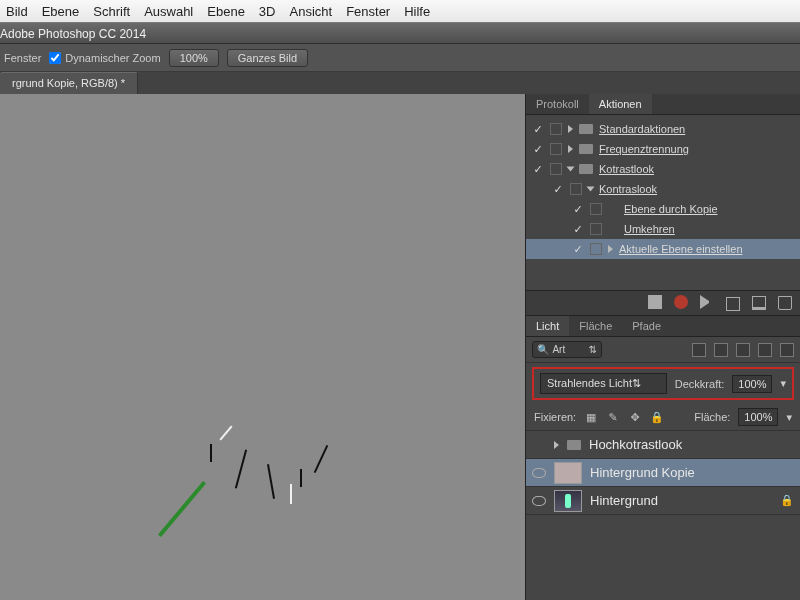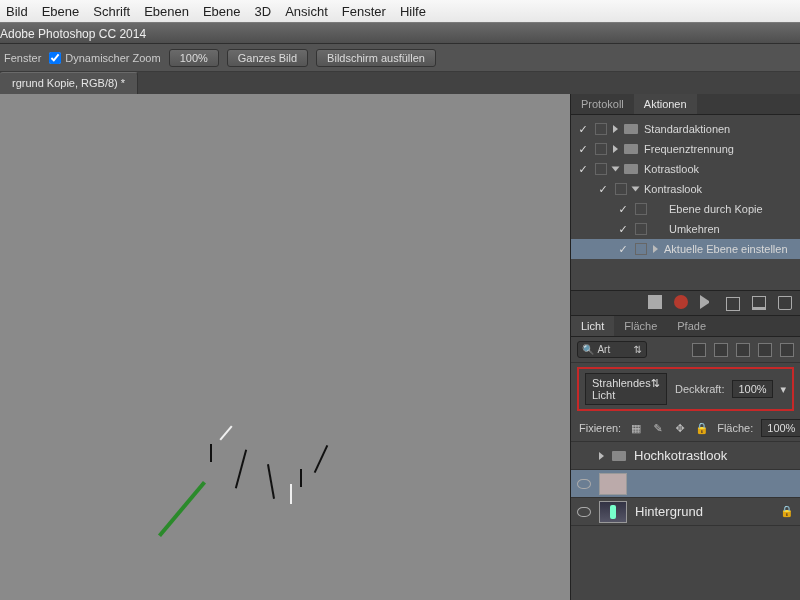--- a/index.html
+++ b/index.html
@@ -30,35 +30,35 @@
 .scribble { position:absolute; width:2px; height:18px; background:#111; }
 .scribble.s1{left:10px;top:60px;height:70px;transform:rotate(40deg);background:#2b8a2b;width:4px;}
 .scribble.s2{left:40px;top:30px}
 .scribble.s3{left:70px;top:35px;height:40px;transform:rotate(15deg)}
 .scribble.s4{left:100px;top:50px;height:35px;transform:rotate(-10deg)}
 .scribble.s5{left:130px;top:55px}
 .scribble.s6{left:150px;top:30px;height:30px;transform:rotate(25deg)}
 .scribble.w{background:#f0f0f0}
 
 
-.panels { width: 230px; background: #454545; display:flex; flex-direction:column; border-left:1px solid #222;}
+.panels { width: 275px; background: #454545; display:flex; flex-direction:column; border-left:1px solid #222;}
 .panel-tabs { display:flex; background:#3a3a3a; border-bottom:1px solid #222; }
 .panel-tab { padding: 4px 10px; font-size: 11px; color: #aaa; }
 .panel-tab.active { background:#454545; color:#e6e6e6; }
 
 
 .actions-panel { background:#454545; padding:4px 0; min-height:175px; }
 .act-row { display:flex; align-items:center; height:20px; padding:0 6px; gap:6px; }
 .act-row.sel { background:#6b7e93; }
 .tick { width:12px; text-align:center; color:#ddd; }
 .box { width:12px;height:12px;border:1px solid #666; }
 .tri { width:0;height:0;border-top:4px solid transparent;border-bottom:4px solid transparent;border-left:5px solid #bbb; }
 .tri.open{ transform:rotate(90deg);}
 .folder-icon{ width:14px;height:10px;background:#888;border-radius:1px;position:relative;}
-.act-label{ color:#d8d8d8; font-size:11px;}
+.act-label{ color:#d8d8d8; font-size:11px;text-decoration:underline;}
 .depth1{padding-left:26px}
 .depth2{padding-left:46px}
 
 
 .act-btns{ display:flex; justify-content:flex-end; gap:12px; padding:4px 8px; background:#3c3c3c; border-top:1px solid #222;border-bottom:1px solid #222;}
 .act-btns span{width:14px;height:14px;display:inline-block;}
 .stop-icon{background:#aaa}
 .rec-icon{border-radius:50%;background:#b43a2e}
 .play-icon{width:0;height:0;border-top:6px solid transparent;border-bottom:6px solid transparent;border-left:9px solid #aaa}
 .newfolder-icon{border:1px solid #aaa;height:10px;width:14px;margin-top:2px}
@@ -87,41 +87,40 @@
 .layer-name{flex:1;color:#e6e6e6;font-size:13px}
 .lock-icon{color:#aaa;font-size:11px}
 </style>
 </head>
 <body>
 
 <div class="mac-menu">
   <span>Bild</span>
   <span>Ebene</span>
   <span>Schrift</span>
-  <span>Ebenen</span>
+  <span>Auswahl</span>
   <span>Ebene</span>
   <span>3D</span>
   <span>Ansicht</span>
   <span>Fenster</span>
   <span>Hilfe</span>
 </div>
 
 <div class="app-title">Adobe Photoshop CC 2014</div>
 
 <div class="options-bar">
   <label class="chk">
     <span>Fenster</span>
   </label>
   <label class="chk">
     <input type="checkbox" checked="" style="">
     <span>Dynamischer Zoom</span>
   </label>
   <button class="btn">100%</button>
   <button class="btn">Ganzes Bild</button>
-  <button class="btn">Bildschirm ausfüllen</button>
 </div>
 
 <div class="doc-tab-row">
   <div class="doc-tab">rgrund Kopie, RGB/8) *</div>
 </div>
 
 <div class="content">
 
   <div class="canvas-wrap">
     <div class="canvas-img">
@@ -248,20 +247,21 @@
 
     <div class="layer-row">
       <span style="width:14px"></span>
       <span class="tri"></span>
       <span class="folder-icon"></span>
       <span class="layer-name">Hochkotrastlook</span>
     </div>
     <div class="layer-row sel">
       <span class="eye"></span>
       <span class="thumb kopie"></span>
+      <span class="layer-name">Hintergrund Kopie</span>
     </div>
     <div class="layer-row">
       <span class="eye"></span>
       <span class="thumb bg"></span>
       <span class="layer-name">Hintergrund</span>
       <span class="lock-icon">🔒</span>
     </div>
 
   </div>
 </div>

